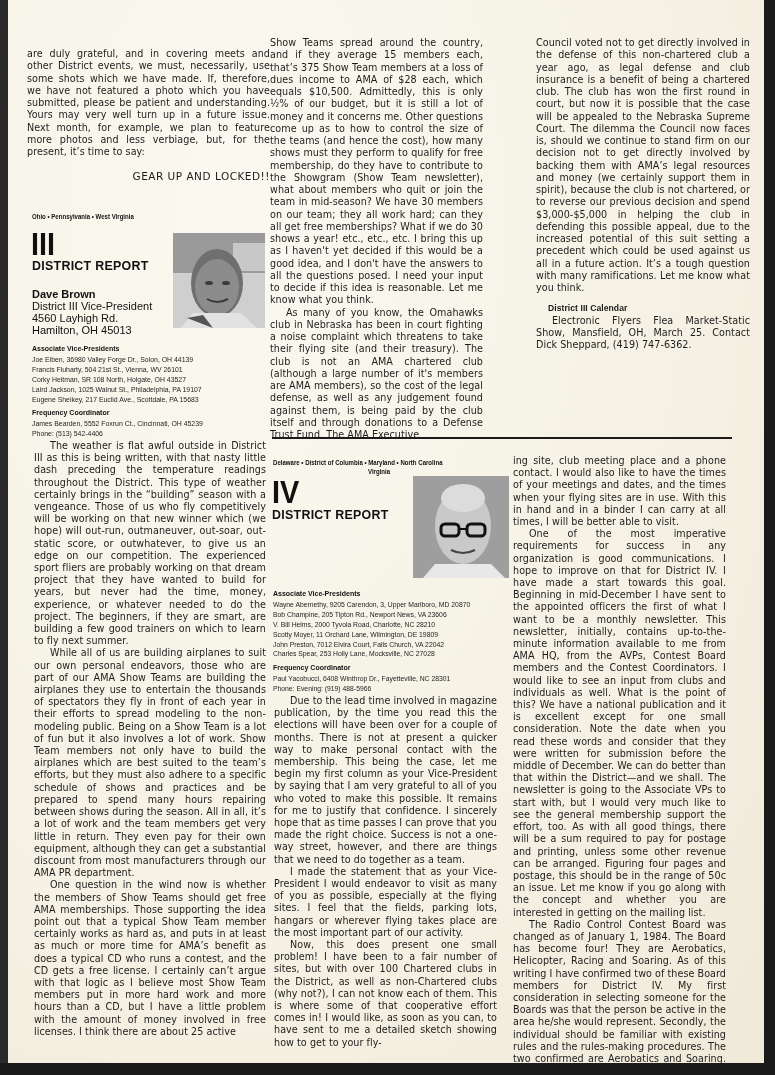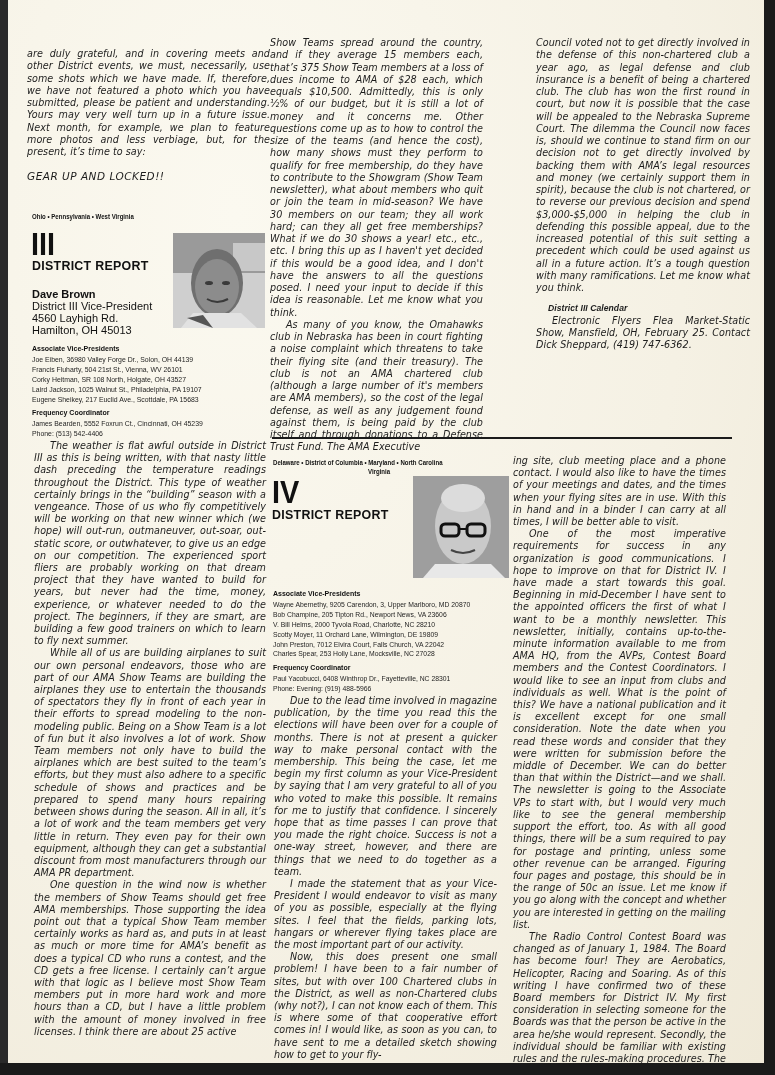--- a/index.html
+++ b/index.html
@@ -19,26 +19,25 @@
     overflow: hidden;
   }
   .col {
     position: absolute;
     font-family: "DejaVu Sans", sans-serif;
     font-size: 9.6px;
     line-height: 12.25px;
     color: #1c1c1c;
     text-align: justify;
     letter-spacing: 0.05px;
-    font-style: italic;
   }
   .col p { margin: 0; text-indent: 0; }
   .col p.ind { text-indent: 16px; }
   .center-head {
-    text-align: left;
+    text-align: right;
     margin-top: 12px !important;
     font-size: 10.5px;
     letter-spacing: 0.5px;
   }
   .states {
     position: absolute;
     font-family: "Liberation Sans", sans-serif;
     font-weight: bold;
     font-size: 6.6px;
     color: #111;
@@ -167,21 +166,21 @@
   </div>
 
   <div class="col" style="left:262px; top:37px; width:213px;">
     <p>Show Teams spread around the country, and if they average 15 members each, that’s 375 Show Team members at a loss of dues income to AMA of $28 each, which equals $10,500. Admittedly, this is only ½% of our budget, but it is still a lot of money and it concerns me. Other questions come up as to how to control the size of the teams (and hence the cost), how many shows must they perform to qualify for free membership, do they have to contribute to the Showgram (Show Team newsletter), what about members who quit or join the team in mid-season? We have 30 members on our team; they all work hard; can they all get free memberships? What if we do 30 shows a year! etc., etc., etc. I bring this up as I haven't yet decided if this would be a good idea, and I don't have the answers to all the questions posed. I need your input to decide if this idea is reasonable. Let me know what you think.</p>
     <p class="ind">As many of you know, the Omahawks club in Nebraska has been in court fighting a noise complaint which threatens to take their flying site (and their treasury). The club is not an AMA chartered club (although a large number of it's members are AMA members), so the cost of the legal defense, as well as any judgement found against them, is being paid by the club itself and through donations to a Defense Trust Fund. The AMA Executive</p>
   </div>
 
   <div class="col" style="left:528px; top:37px; width:214px;">
     <p>Council voted not to get directly involved in the defense of this non-chartered club a year ago, as legal defense and club insurance is a benefit of being a chartered club. The club has won the first round in court, but now it is possible that the case will be appealed to the Nebraska Supreme Court. The dilemma the Council now faces is, should we continue to stand firm on our decision not to get directly involved by backing them with AMA’s legal resources and money (we certainly support them in spirit), because the club is not chartered, or to reverse our previous decision and spend $3,000-$5,000 in helping the club in defending this possible appeal, due to the increased potential of this suit setting a precedent which could be used against us all in a future action. It’s a tough question with many ramifications. Let me know what you think.</p>
     <p class="cal-head">District III Calendar</p>
-    <p class="ind">Electronic Flyers Flea Market-Static Show, Mansfield, OH, February 25. Contact Dick Sheppard, (419) 747-6362.</p>
+    <p class="ind">Electronic Flyers Flea Market-Static Show, Mansfield, OH, March 25. Contact Dick Sheppard, (419) 747-6362.</p>
   </div>
 
   <div class="rule" style="left:264px; top:437px; width:460px;"></div>
 
   <div class="states" style="left:265px; top:459px;">Delaware • District of Columbia • Maryland • North Carolina</div>
   <div class="states" style="left:360px; top:468px;">Virginia</div>
   <div class="roman" style="left:264px; top:477px;">IV</div>
   <div class="dreport" style="left:264px; top:507px;">DISTRICT REPORT</div>
 
 

